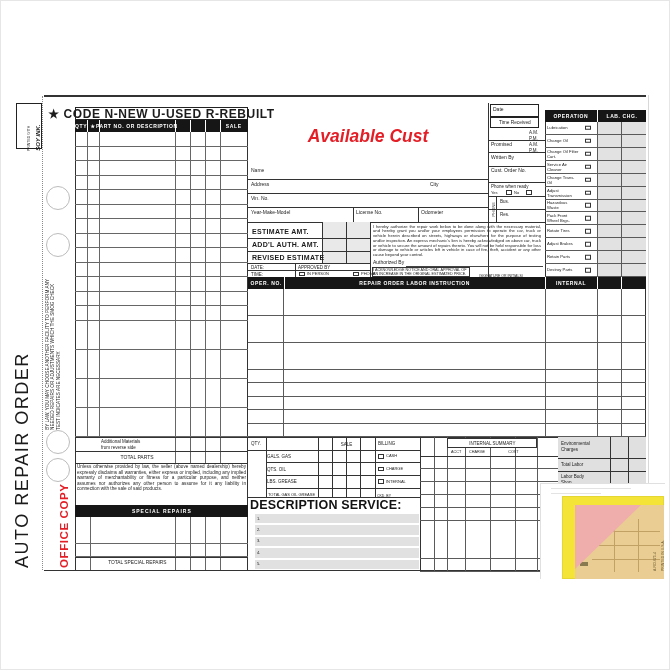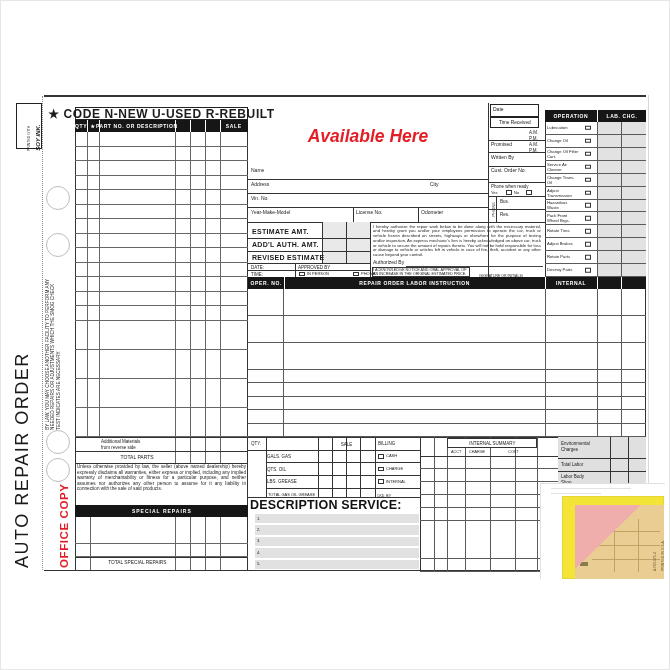--- a/index.html
+++ b/index.html
@@ -142,21 +142,21 @@
     <div class="vl" style="left:190px;top:517px;height:53px;background:#666;"></div>
     <div class="vl" style="left:205px;top:517px;height:53px;background:#666;"></div>
     <div class="vl" style="left:220px;top:517px;height:53px;background:#666;"></div>
     <div class="hl" style="left:75px;top:557px;width:173px;"></div>
   </div>
   <div class="hdr-cell" style="left:99px;top:558px;width:76px;height:10px;">
       <span class="t4c" style="font-size:9.6px;">TOTAL SPECIAL REPAIRS</span>
     </div>
 
   <div class="a redtxt" style="left:250px;top:110px;width:236px;height:52px;display:flex;flex-direction:column;align-items:center;justify-content:center;font-style:italic;font-weight:bold;font-size:17.5px;line-height:1.3;">
-    <span>Available Here</span>
+    <span>Available Cust</span>
   </div>
 
   <div>
     <div class="hl" style="left:248px;top:179px;width:240px;"></div>
     <div class="hl" style="left:248px;top:193px;width:240px;"></div>
     <div class="hl" style="left:248px;top:207px;width:240px;"></div>
     <div class="hl" style="left:248px;top:222px;width:297px;"></div>
     <div class="vl" style="left:353px;top:207px;height:15px;"></div>
     <div class="vl" style="left:418px;top:207px;height:15px;"></div>
   </div>

